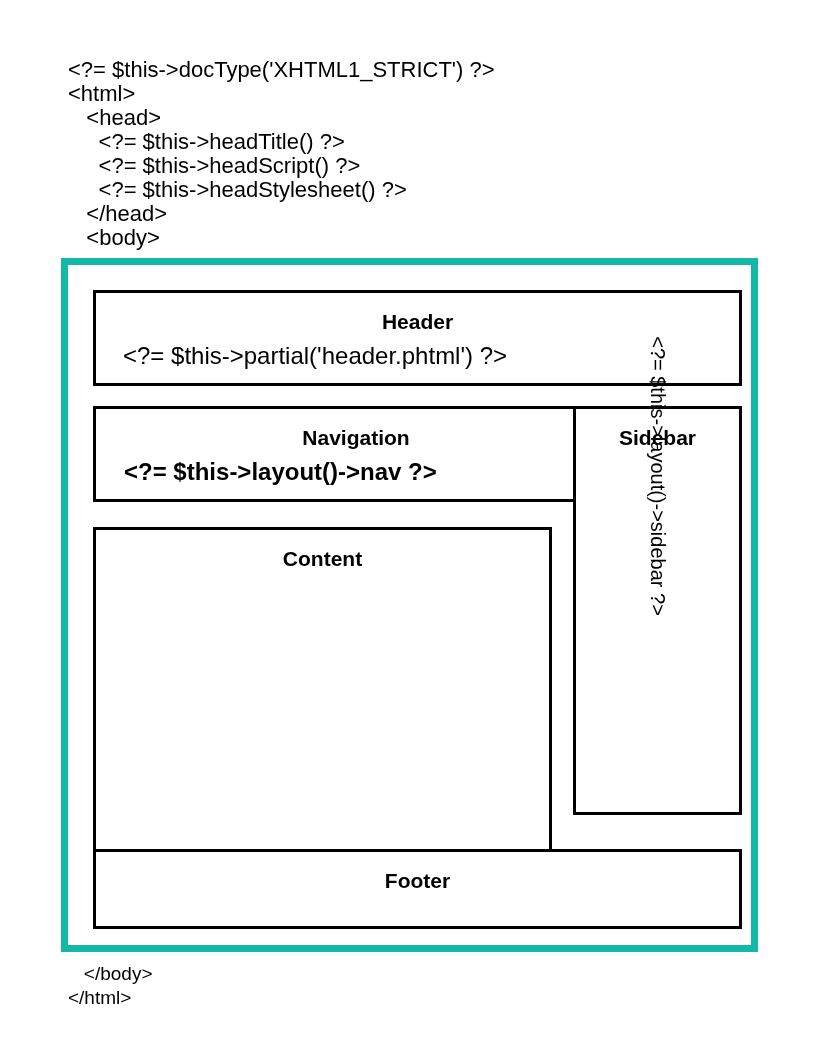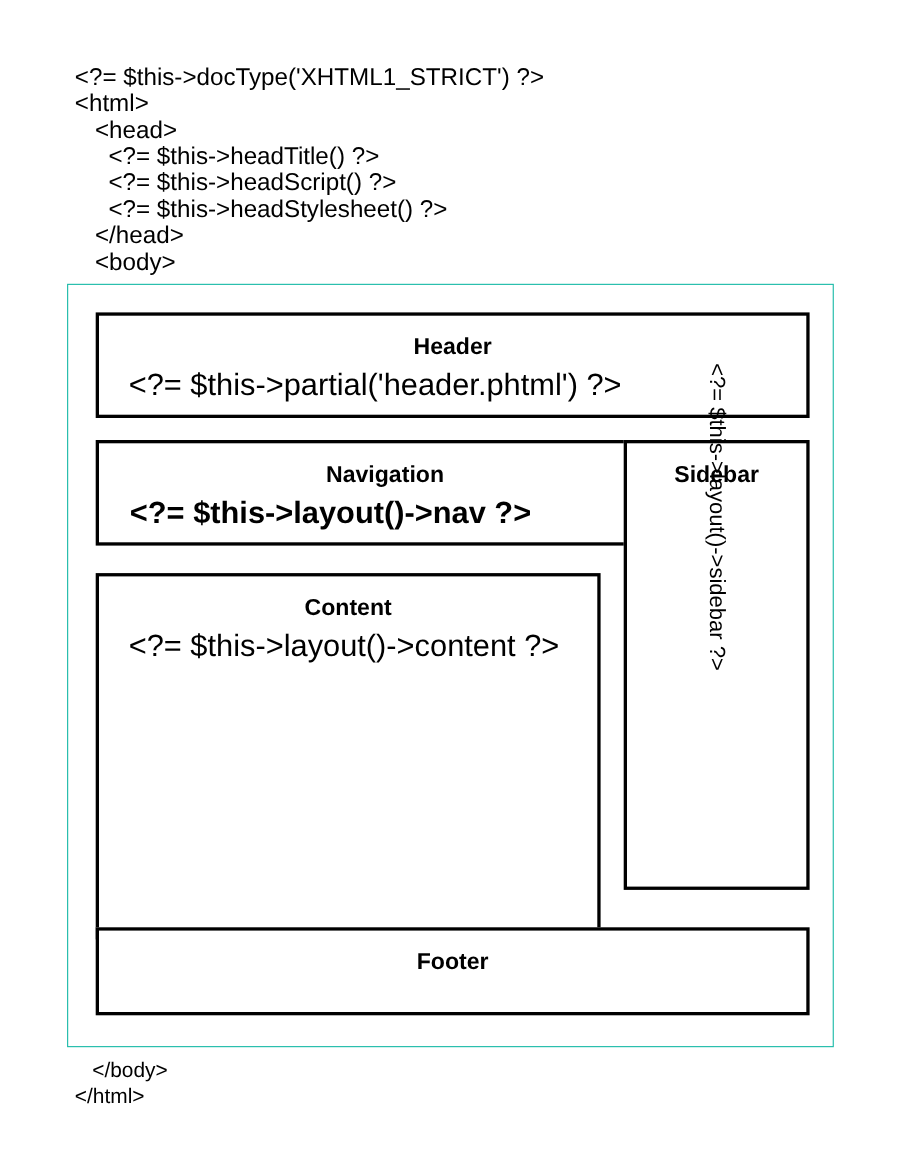--- a/index.html
+++ b/index.html
@@ -34,21 +34,21 @@
     white-space: pre;
   }
 
   
   #layout-frame {
     position: absolute;
     left: 61px;
     top: 258px;
     width: 697px;
     height: 694px;
-    border: 1px solid #14b8a6;
+    border: 7px solid #14b8a6;
     box-sizing: border-box;
     background: #fff;
   }
 
   .region-box {
     position: absolute;
     border: 3px solid #000;
     box-sizing: border-box;
     background: #fff;
   }
@@ -58,21 +58,21 @@
     left: 0;
     right: 0;
     text-align: center;
     font-size: 21px;
     font-weight: bold;
     line-height: 24px;
   }
 
   .region-code {
     position: absolute;
-    font-size: 28px;
+    font-size: 24px;
     line-height: 24px;
     white-space: pre;
   }
 
   
   #box-header {
     left: 25px;
     top: 25px;
     width: 649px;
     height: 96px;
@@ -156,21 +156,20 @@
     <div class="region-code">&lt;?= $this-&gt;partial('header.phtml') ?&gt;</div>
   </div>
 
   <div class="region-box" id="box-navigation">
     <div class="region-title">Navigation</div>
     <div class="region-code">&lt;?= $this-&gt;layout()-&gt;nav ?&gt;</div>
   </div>
 
   <div class="region-box" id="box-content">
     <div class="region-title">Content</div>
-    <div class="region-code">&lt;?= $this-&gt;layout()-&gt;content ?&gt;</div>
   </div>
 
   <div class="region-box" id="box-sidebar">
     <div class="region-title">Sidebar</div>
     <div class="sidebar-code">
       <span>&lt;?= $this-&gt;layout()-&gt;sidebar ?&gt;</span>
     </div>
   </div>
 
   <div class="region-box" id="box-footer">

